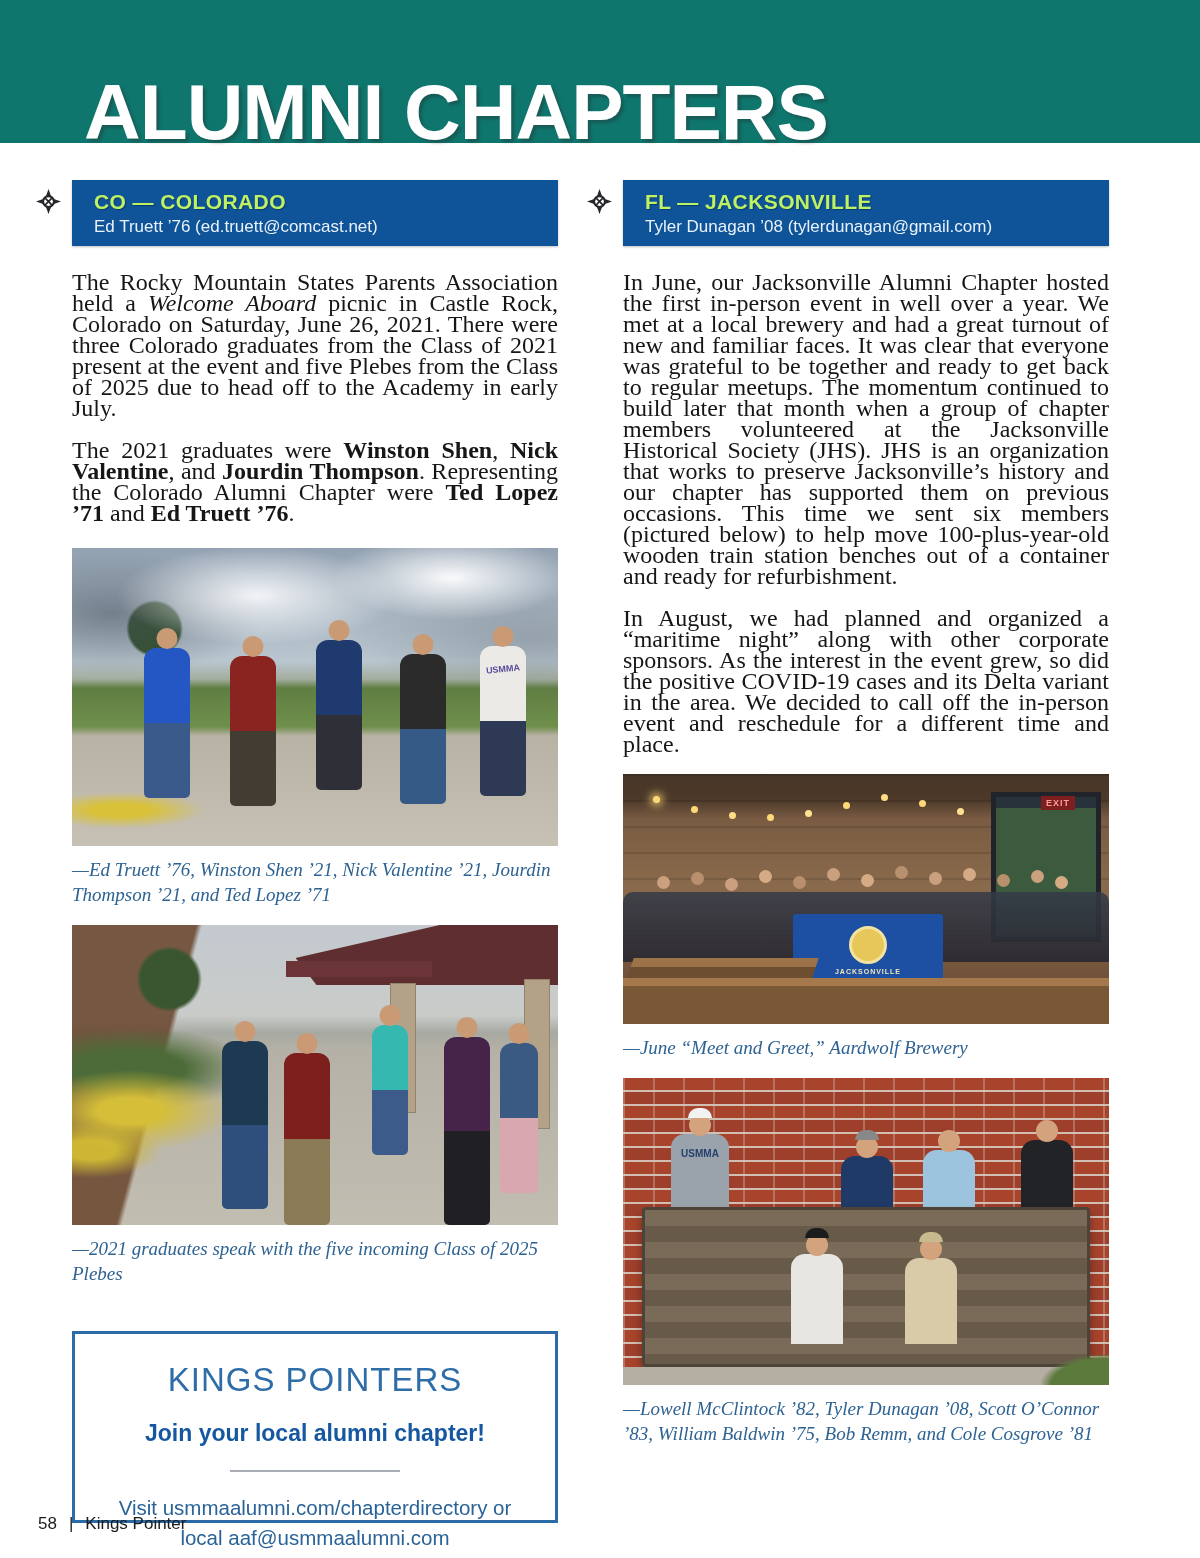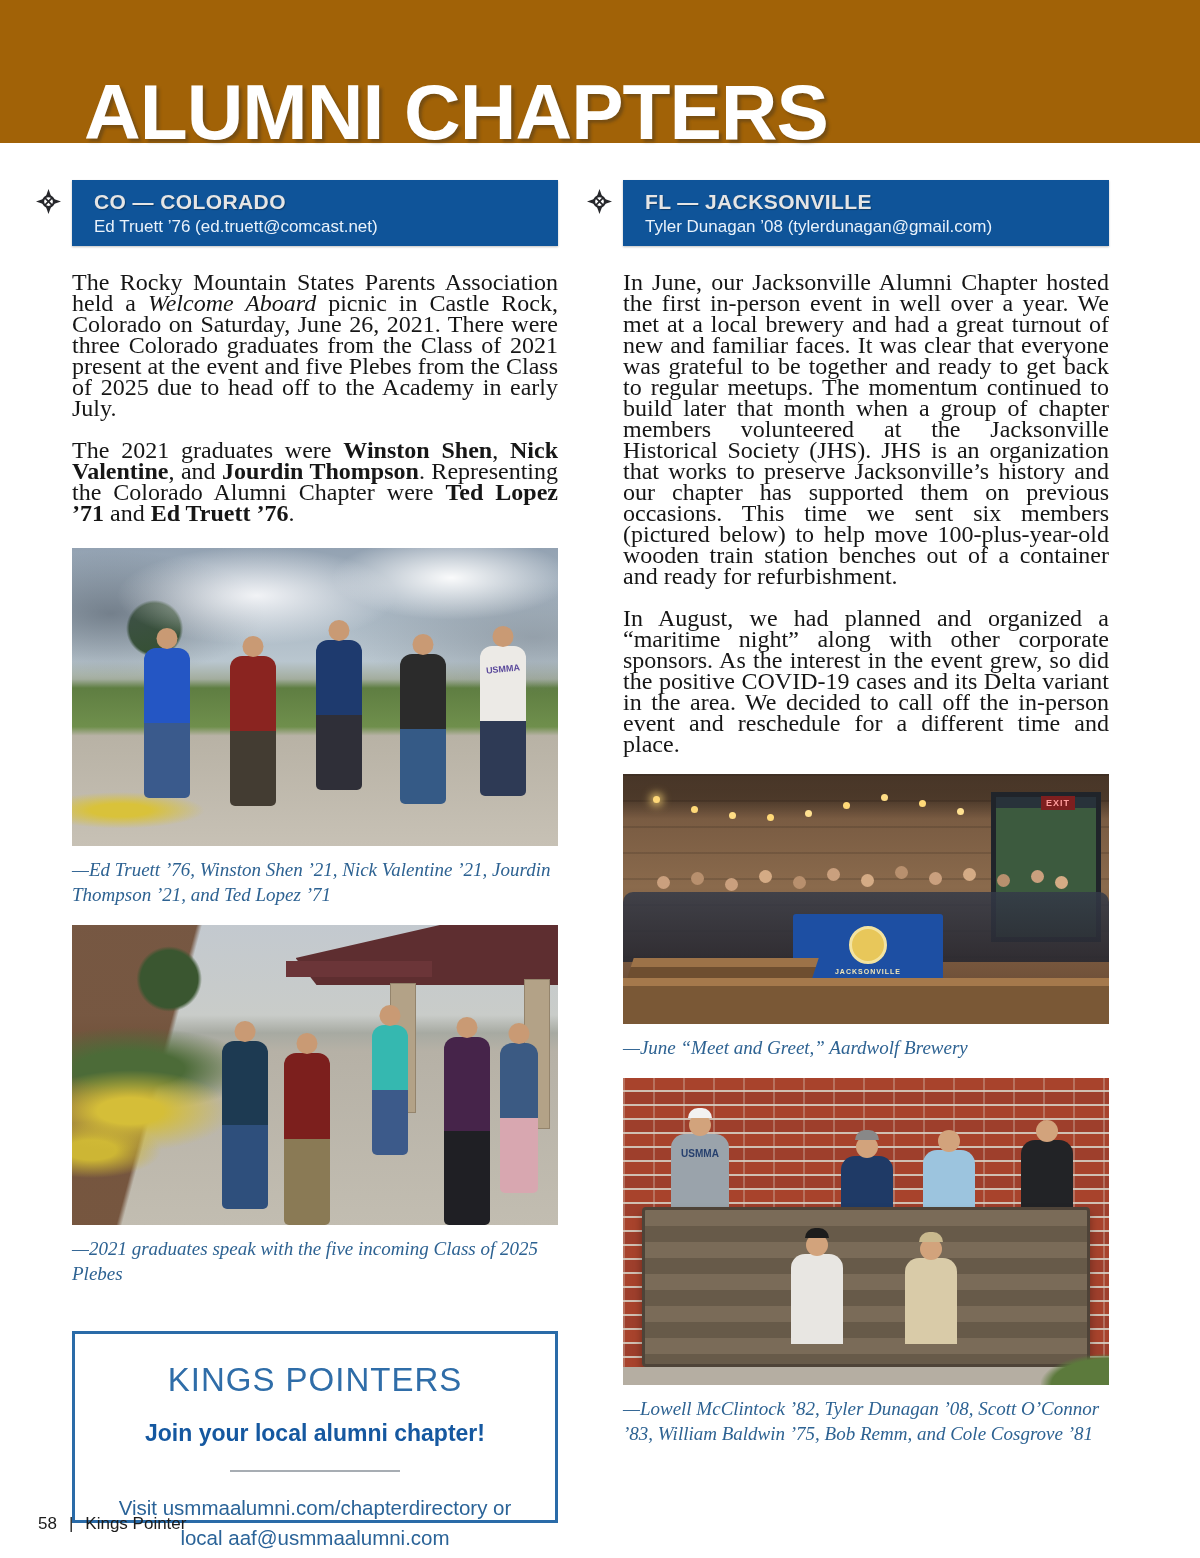--- a/index.html
+++ b/index.html
@@ -1,36 +1,36 @@
 <!DOCTYPE html>
 <html><head>
 <meta charset="utf-8">
 <style>
   * { margin:0; padding:0; box-sizing:border-box; }
   html,body { background:#ffffff; }
   .page { position:relative; width:1200px; height:1558px; background:#fff; overflow:hidden;
           font-family:"Liberation Serif", serif; color:#1a1a1a; }
 
   
-  .band { position:absolute; top:0; left:0; width:1200px; height:143px; background:#a16207; }
+  .band { position:absolute; top:0; left:0; width:1200px; height:143px; background:#0f766e; }
   .band h1 { position:absolute; left:84px; top:74px; line-height:1; white-space:nowrap;
              font-family:"Liberation Sans", sans-serif; font-weight:bold; font-size:77px;
              letter-spacing:-1px; color:#ffffff; transform:scaleX(1.02); transform-origin:left top;
              text-shadow:3px 3px 3px rgba(40,40,40,.35); }
 
   
   .content { position:absolute; top:180px; left:72px; width:1038px; display:flex; gap:65px; }
   .col { position:relative; width:486px; flex:0 0 486px; }
 
   .compass { position:absolute; left:-36px; top:9px; width:25px; height:25px; }
 
   .chapter-bar { height:66px; background:#0f5499; padding:9px 10px 9px 22px;
                  display:flex; flex-direction:column; justify-content:center;
                  font-family:"Liberation Sans", sans-serif; box-shadow:0 1px 2px rgba(0,0,0,.25); }
-  .bar-title { color:#e5e5e5; font-weight:bold; font-size:21px; letter-spacing:.4px;
+  .bar-title { color:#bef264; font-weight:bold; font-size:21px; letter-spacing:.4px;
                text-shadow:1px 1px 1px rgba(0,0,0,.3); }
   .bar-sub   { color:#e9f2fb; font-size:17px; margin-top:3px; }
 
   .body-text { font-size:24px; line-height:21px; text-align:justify; color:#161616; }
   .p-first { margin-top:26px; }
   .p-next  { margin-top:21px; }
   .rb { font-weight:bold; } .ri { font-style:italic; }
 
   .photo { position:relative; width:486px; overflow:hidden; background:#999; }
   .caption { margin-top:11px; font-style:italic; font-size:19px; line-height:25px; color:#2d6292; }

